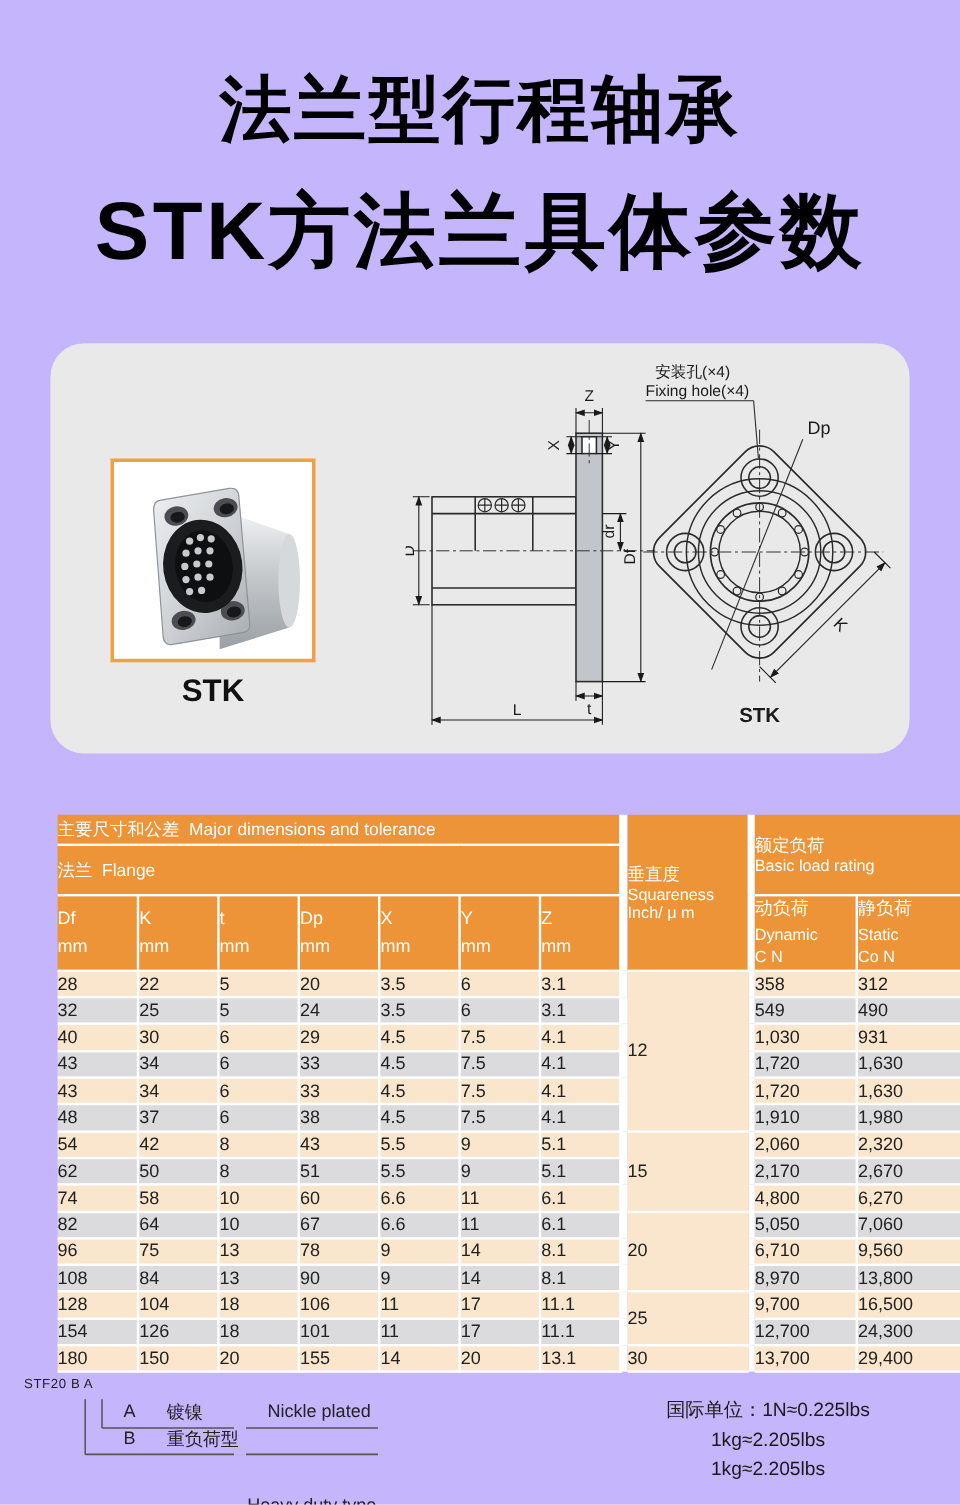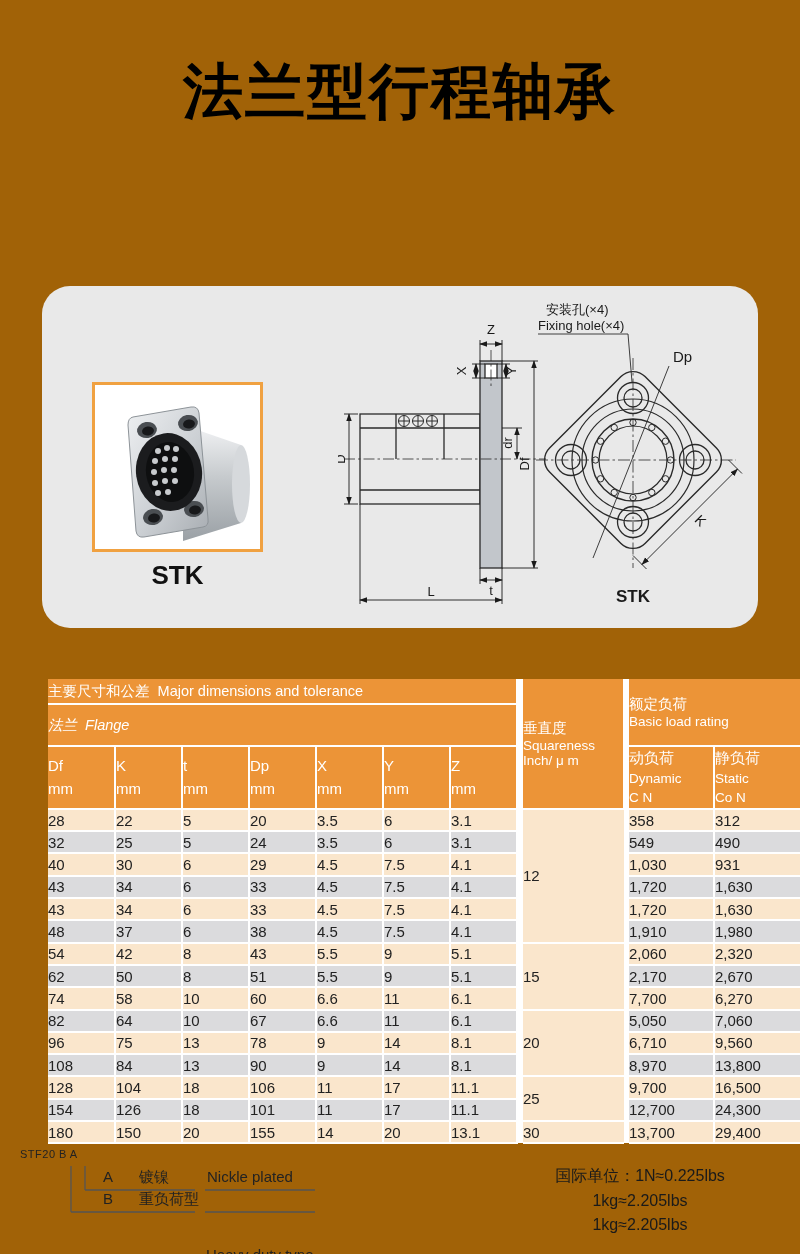--- a/index.html
+++ b/index.html
@@ -1,19 +1,19 @@
 <!DOCTYPE html>
 <html style="--header-orange: #ec9437; --row-peach: #fae6cc; --row-gray: #dbdbdd; --accent-orange: #f0a141; --panel-gray: #e9e9e9;"><head>
 <meta charset="utf-8">
 <style>
   * { margin:0; padding:0; box-sizing:border-box; }
   html,body { background:#fff; }
   .page {
     position:relative; width:800px; height:1254px; margin:0 auto;
-    background:#a16207; overflow:hidden;
+    background:#c4b5fd; overflow:hidden;
     font-family:"Liberation Sans","DejaVu Sans",sans-serif;
     color:#1a1a1a;
   }
   
   .title1 {
     position:absolute; top:52px; left:0; width:100%;
     text-align:center; font-size:60px; font-weight:900; color:#000;
     letter-spacing:2px; white-space:nowrap;
   }
   .title2 {
@@ -42,21 +42,21 @@
     position:absolute; left:20px; top:679px; width:756px;
     border-collapse:collapse; table-layout:fixed;
     font-size:15px; text-align:left;margin-left:28px;
   }
   .spec-table td { vertical-align:middle; }
   .hrowA td, .hrowB td, .hrowC td {
     background:var(--header-orange,#ec9437); color:#fff;
     border-right:2px solid #fff; border-bottom:2px solid #fff;
   }
   .hrowA td { height:25px; font-size:14.5px; }
-  .hrowB td { height:42px; font-size:14.5px;font-style:italic; }
+  .hrowB td { height:42px; font-size:14.5px; }
   .hrowC td { height:55px; line-height:1.45; }
   .spec-table td.gap, .spec-table td.gapb {
     background:#fff; border:none; padding:0;
   }
   .spec-table .en { font-size:13.5px; }
   .spec-table td.colhead { line-height:1.55; }
   tbody td { height:22.3px; color:#222; }
   tbody td.dim, tbody td.load {
     border-right:2px solid #fff; border-bottom:2px solid #fff;
   }
@@ -69,33 +69,34 @@
   
   .part-code {
     position:absolute; left:20px; top:1148px; font-size:11px; color:#222;
     letter-spacing:0.5px;
   }
   .legend-lines { position:absolute; left:20px; top:1146px; }
   .legend-row { position:absolute; display:flex; gap:26px; font-size:15px; color:#222; }
   .legend-row-a { left:103px; top:1168px; }
   .legend-row-b { left:103px; top:1190px; }
   .legend-en { position:absolute; font-size:15px; color:#222; }
-  .legend-en-a { left:207px; top:1168px; }
+  .legend-en-a { left:223px; top:1168px; }
   .legend-en-b { left:206px; top:1246px; }
   .units {
     position:absolute; right:30px; top:1164px; width:260px;
     text-align:center; font-size:16px; line-height:24.5px; color:#1a1a1a;
   }
 </style>
 </head>
 <body>
 
 <div class="page">
 
   <div class="title1">法兰型行程轴承</div>
+  <div class="title2">STK方法兰具体参数</div>
 
   <div class="panel">
 
     <div class="photo-box">
       <svg width="165" height="164" viewBox="0 0 165 164">
         <defs>
           <linearGradient id="cyl" x1="0" y1="0" x2="0" y2="1">
             <stop offset="0" stop-color="#f2f3f5"></stop>
               <stop offset="0.45" stop-color="#c6cacd"></stop>
               <stop offset="1" stop-color="#9aa0a5"></stop>
@@ -473,21 +474,21 @@
         <tr>
           <td class="dim peach">74</td>
           <td class="dim peach">58</td>
           <td class="dim peach">10</td>
           <td class="dim peach">60</td>
           <td class="dim peach">6.6</td>
           <td class="dim peach">11</td>
           <td class="dim peach">6.1</td>
           <td class="gapb"></td>
           <td class="gapb"></td>
-          <td class="load peach">7,700</td>
+          <td class="load peach">4,800</td>
           <td class="load peach">6,270</td>
         </tr>
         <tr>
           <td class="dim gray">82</td>
           <td class="dim gray">64</td>
           <td class="dim gray">10</td>
           <td class="dim gray">67</td>
           <td class="dim gray">6.6</td>
           <td class="dim gray">11</td>
           <td class="dim gray">6.1</td>

